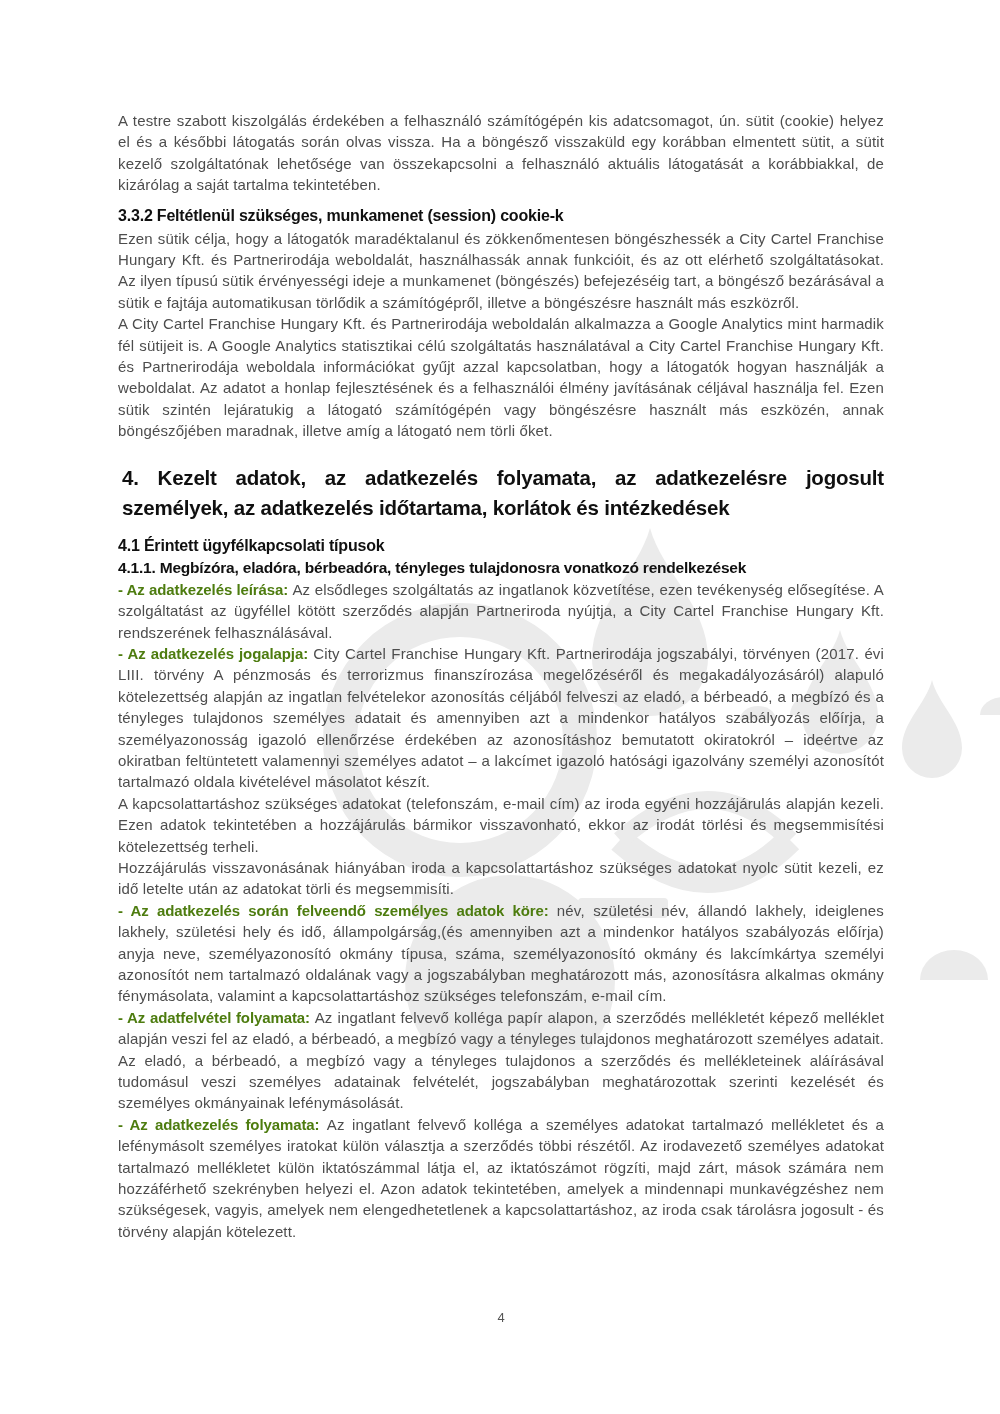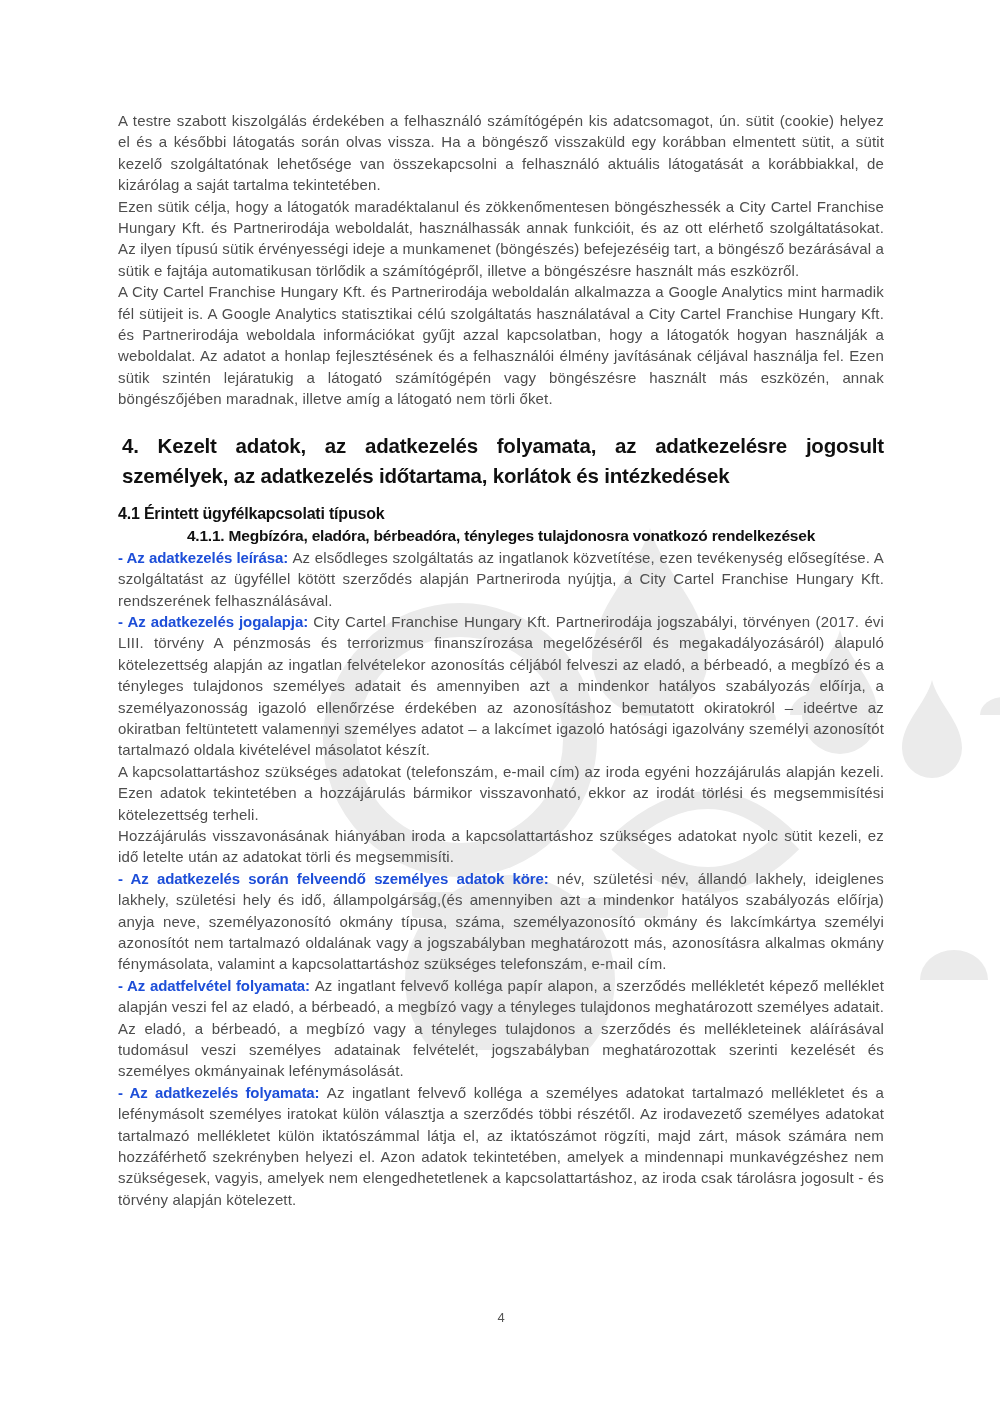--- a/index.html
+++ b/index.html
@@ -29,21 +29,21 @@
   p.bp{
     margin:0;
     font-size:15px;
     line-height:21.4px;
     color:#4d4d4d;
     text-align:justify;
     letter-spacing:0.15px;
   }
   p.bp b{
     font-weight:700;
-    color:#1d4ed8;
+    color:#4d7c0f;
     letter-spacing:-0.1px;
   }
   .h-sub{
     margin:9px 0 1px 0;
     font-size:16px;
     line-height:22px;
     font-weight:700;
     color:#101010;
     letter-spacing:-0.2px;
   }
@@ -65,21 +65,20 @@
     color:#101010;
     letter-spacing:-0.2px;
   }
   .h-411{
     margin:0 0 1px 0;
     font-size:15.5px;
     line-height:21px;
     font-weight:700;
     color:#101010;
     letter-spacing:-0.2px;
-    text-align:center;
   }
   .footer{
     position:absolute;
     left:118px;
     top:1310px;
     width:766px;
     text-align:center;
     font-size:13px;
     color:#555555;
     z-index:1;
@@ -113,20 +112,21 @@
       <path d="M470,330 Q390,250 300,330" fill="none" stroke="#ebebeb" stroke-width="18"></path>
 
       <path d="M600,470 a34,30 0 0 1 68,0 Z"></path>
     </g>
   </svg>
 
   <div class="content">
 
     <p class="bp">A testre szabott kiszolgálás érdekében a felhasználó számítógépén kis adatcsomagot, ún. sütit (cookie) helyez el és a későbbi látogatás során olvas vissza. Ha a böngésző visszaküld egy korábban elmentett sütit, a sütit kezelő szolgáltatónak lehetősége van összekapcsolni a felhasználó aktuális látogatását a korábbiakkal, de kizárólag a saját tartalma tekintetében.</p>
 
+    <h3 class="h-sub">3.3.2 Feltétlenül szükséges, munkamenet (session) cookie-k</h3>
     <p class="bp">Ezen sütik célja, hogy a látogatók maradéktalanul és zökkenőmentesen böngészhessék a City Cartel Franchise Hungary Kft. és Partnerirodája weboldalát, használhassák annak funkcióit, és az ott elérhető szolgáltatásokat. Az ilyen típusú sütik érvényességi ideje a munkamenet (böngészés) befejezéséig tart, a böngésző bezárásával a sütik e fajtája automatikusan törlődik a számítógépről, illetve a böngészésre használt más eszközről.</p>
 
     <p class="bp">A City Cartel Franchise Hungary Kft. és Partnerirodája weboldalán alkalmazza a Google Analytics mint harmadik fél sütijeit is. A Google Analytics statisztikai célú szolgáltatás használatával a City Cartel Franchise Hungary Kft. és Partnerirodája weboldala információkat gyűjt azzal kapcsolatban, hogy a látogatók hogyan használják a weboldalat. Az adatot a honlap fejlesztésének és a felhasználói élmény javításának céljával használja fel. Ezen sütik szintén lejáratukig a látogató számítógépén vagy böngészésre használt más eszközén, annak böngészőjében maradnak, illetve amíg a látogató nem törli őket.</p>
 
     <h2 class="h-chapter">4. Kezelt adatok, az adatkezelés folyamata, az adatkezelésre jogosult személyek, az adatkezelés időtartama, korlátok és intézkedések</h2>
 
     <h3 class="h-41">4.1 Érintett ügyfélkapcsolati típusok</h3>
     <h4 class="h-411">4.1.1.  Megbízóra, eladóra, bérbeadóra, tényleges tulajdonosra vonatkozó rendelkezések</h4>
 
     <p class="bp"><b>- Az adatkezelés leírása: </b><span>Az elsődleges szolgáltatás az ingatlanok közvetítése, ezen tevékenység elősegítése. A szolgáltatást az ügyféllel kötött szerződés alapján Partneriroda nyújtja, a City Cartel Franchise Hungary Kft. rendszerének felhasználásával.</span></p>

